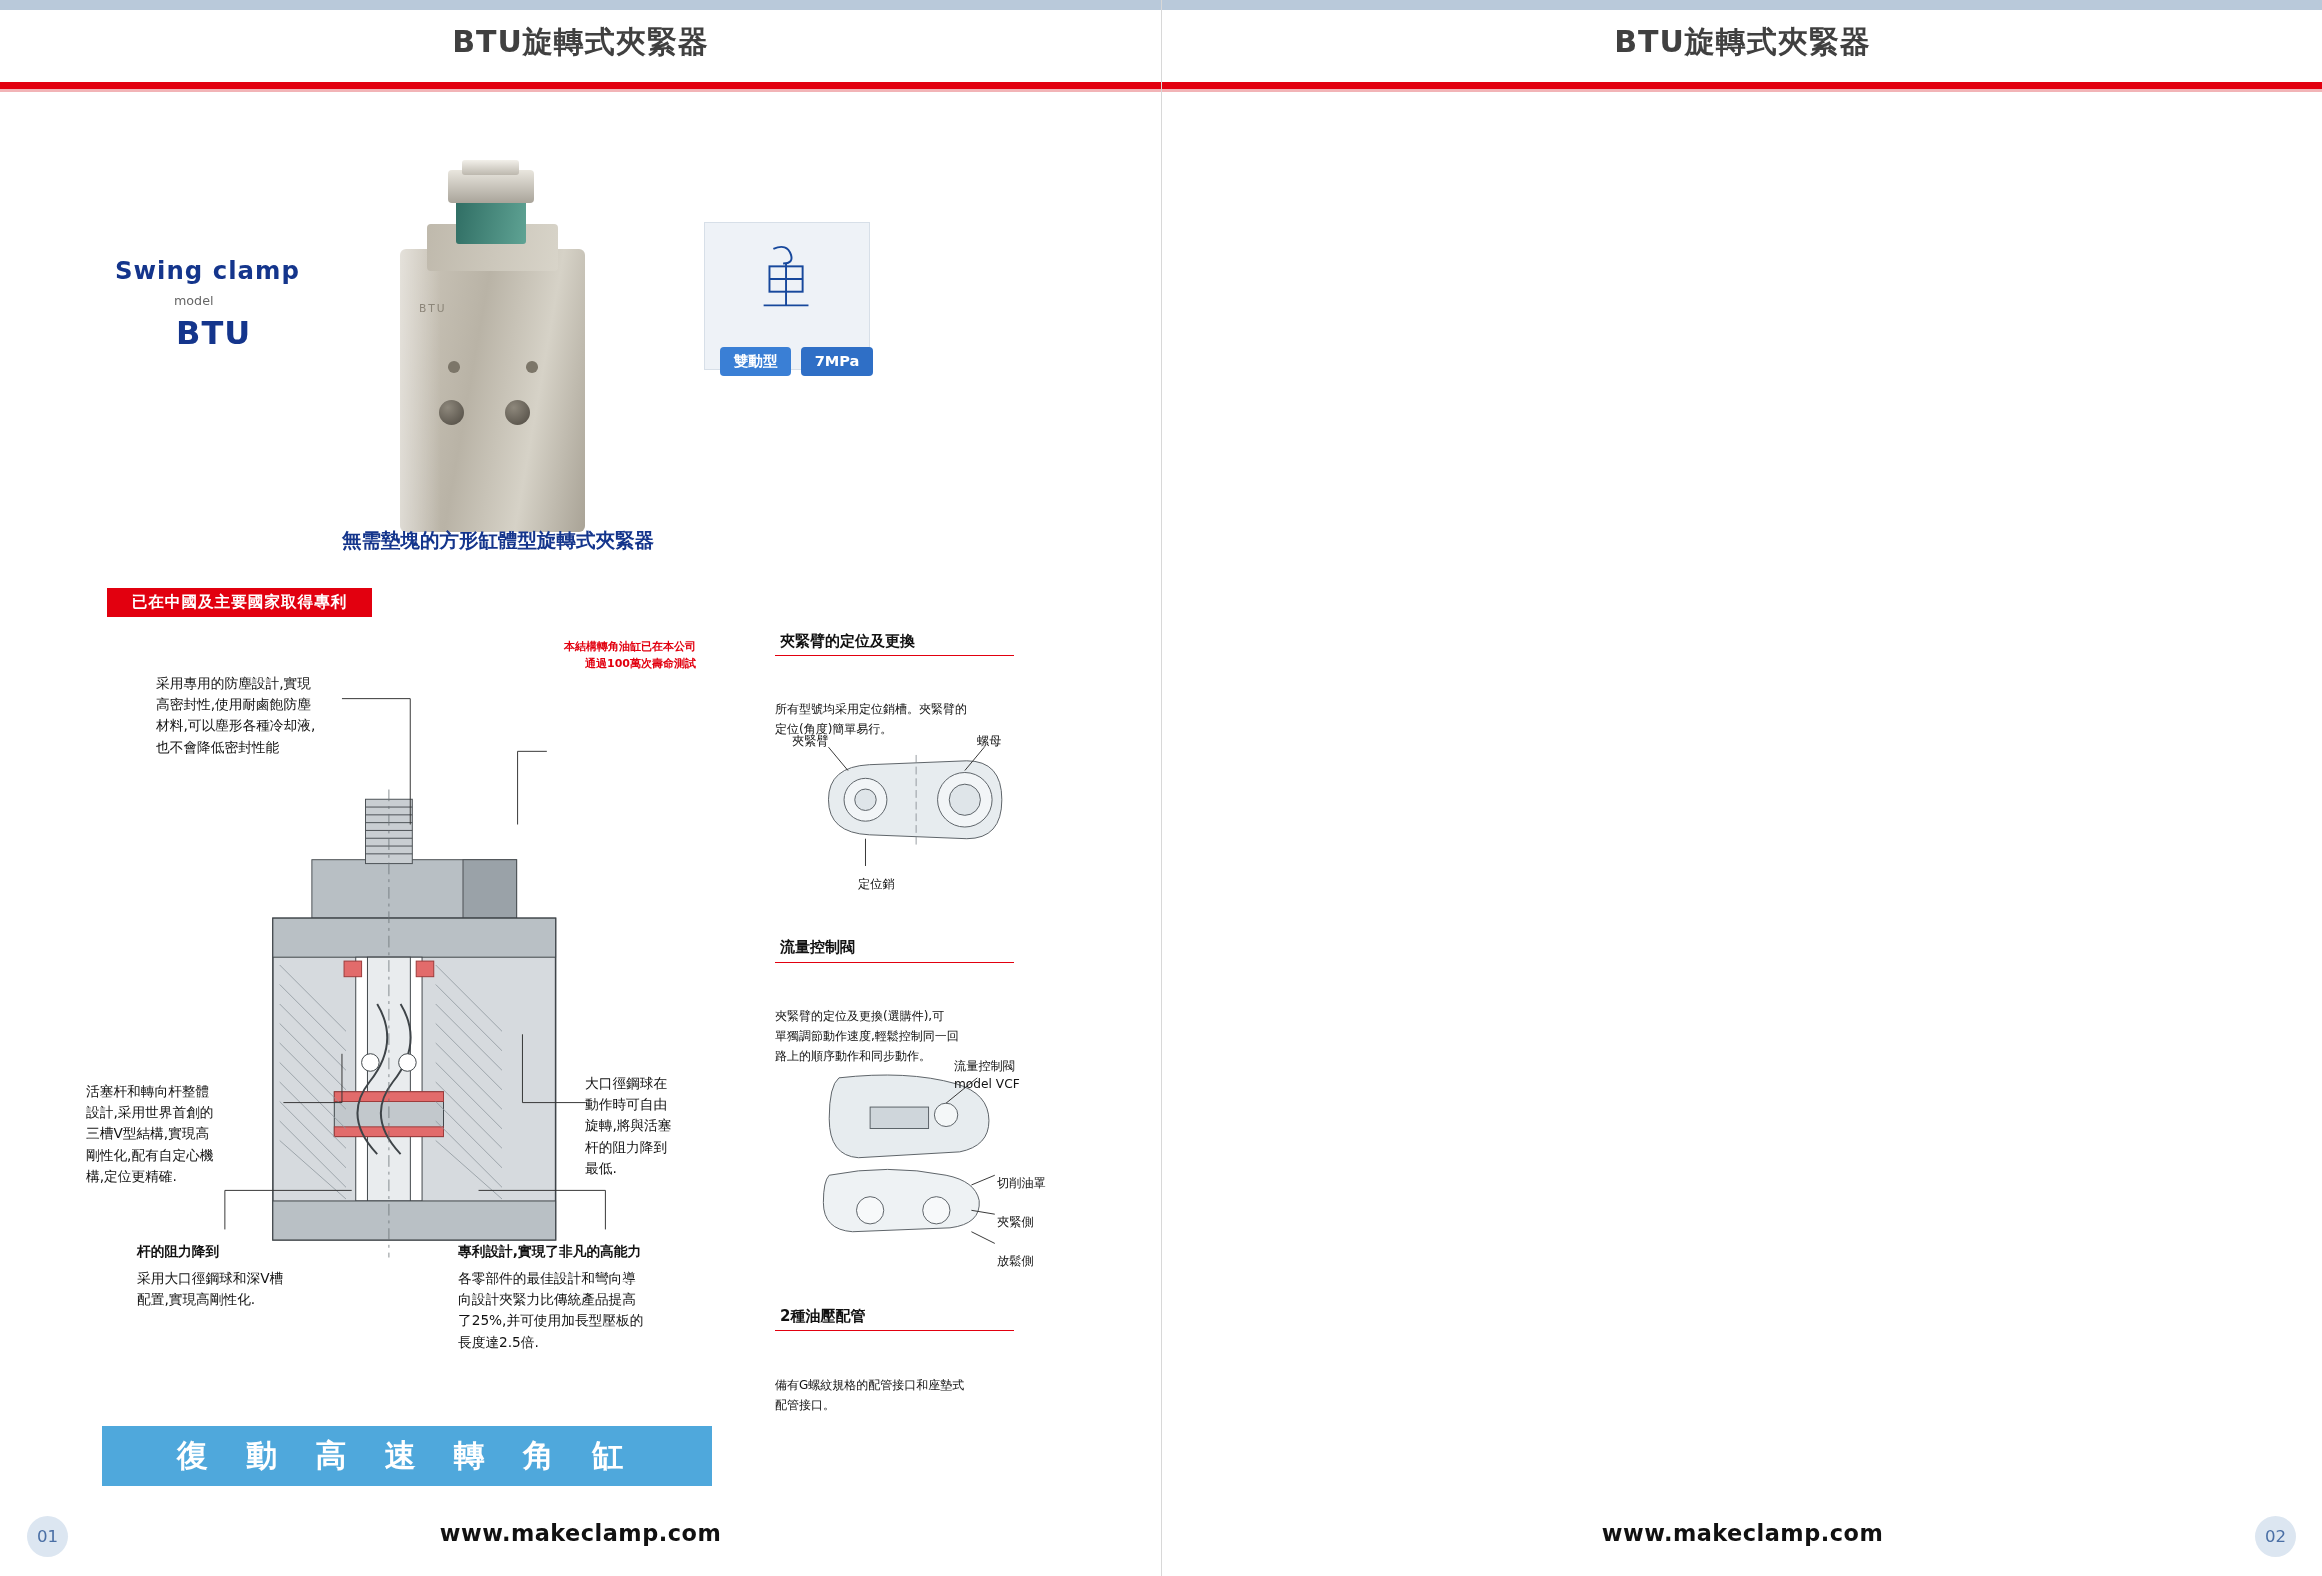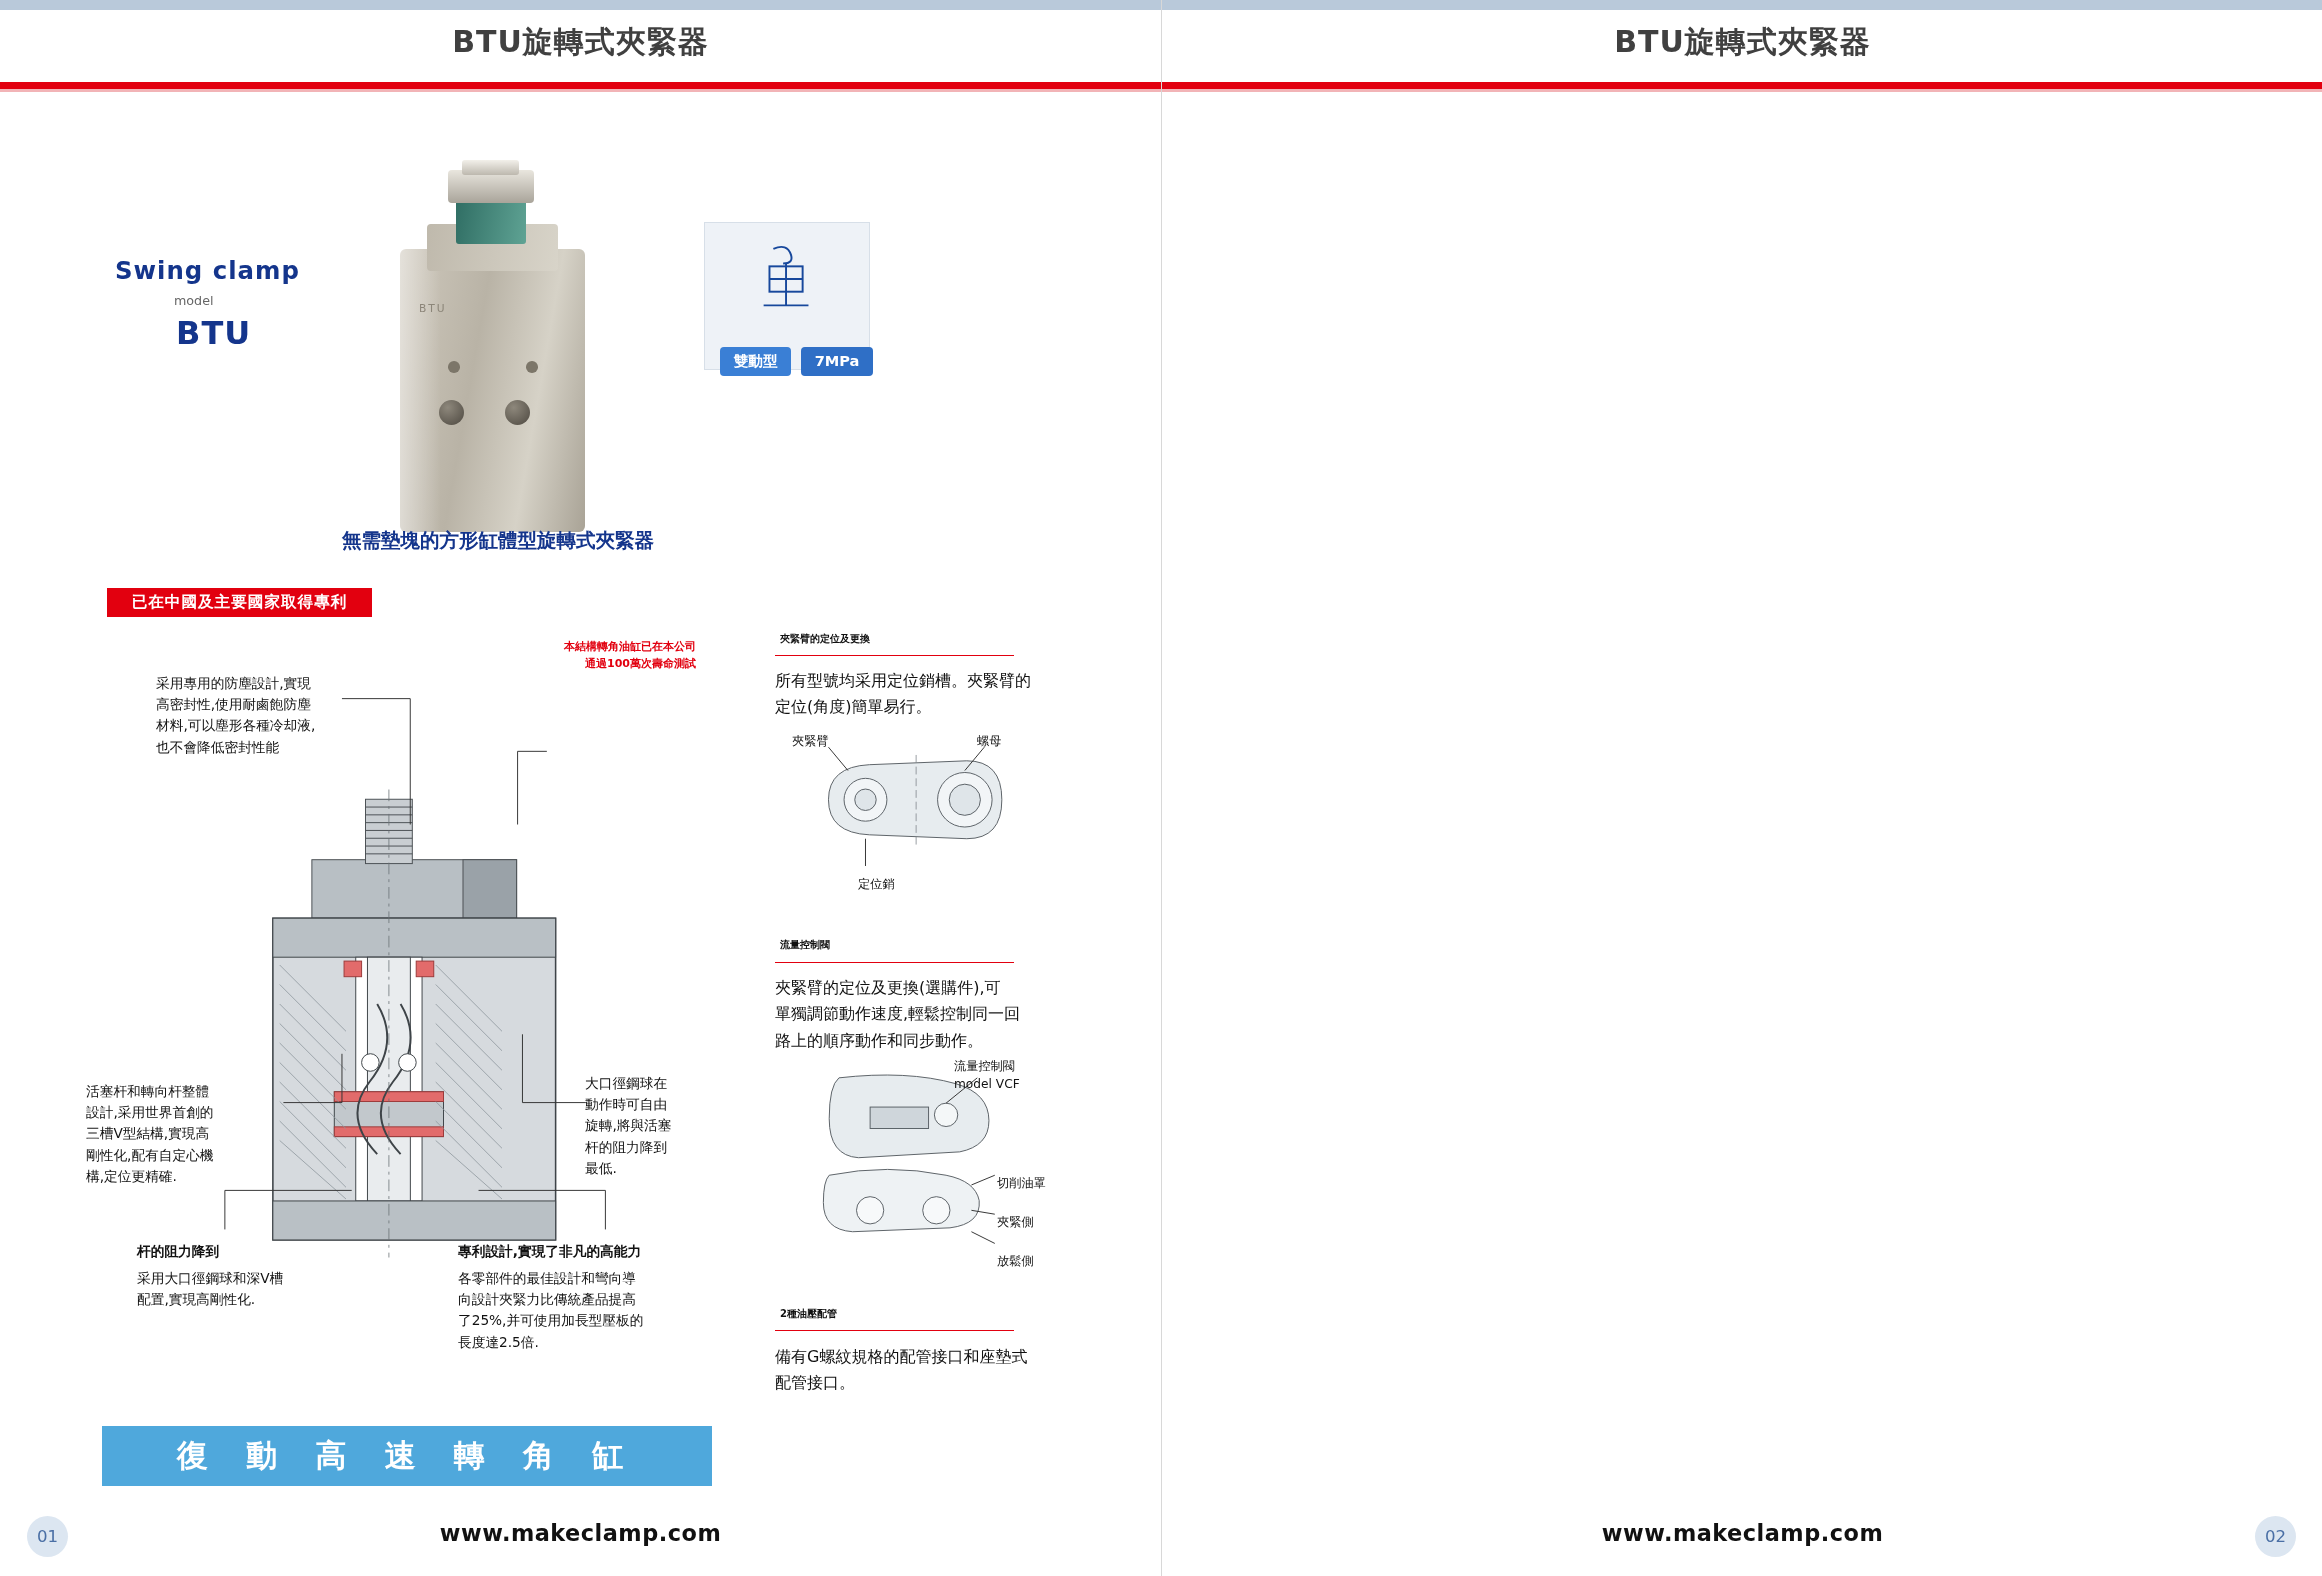--- a/index.html
+++ b/index.html
@@ -107,24 +107,24 @@
   .note{position:absolute;font-size:13.7px;line-height:1.55;color:#111;}
 
   .banner{
     position:absolute;left:102px;top:1393px;width:610px;height:60px;
     background:#4fa8dc;color:#fff;font-size:31px;font-weight:bold;
     display:flex;align-items:center;justify-content:center;letter-spacing:13.7px;margin-top:33px;
   }
 
   
   .colhead{
-    position:absolute;font-size:10px;font-weight:bold;color:#111;
+    position:absolute;font-size:15px;font-weight:bold;color:#111;
   }
   .colrule{position:absolute;height:1px;background:#e2000f;}
-  .bodytext{position:absolute;font-size:16px;line-height:1.65;color:#111;}
+  .bodytext{position:absolute;font-size:12px;line-height:1.65;color:#111;margin-top:32px;}
   .tiny{font-size:12.2px;color:#111;}
   svg{display:block;}
 </style>
 </head>
 <body>
 
 <div class="spine"></div>
 
 <div class="page page-left">
 

